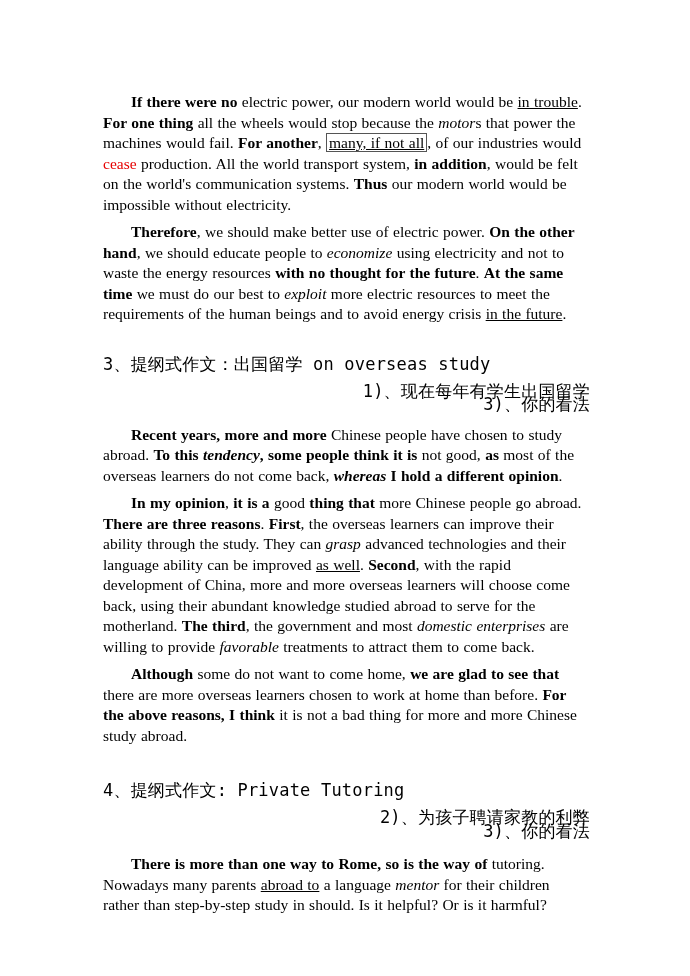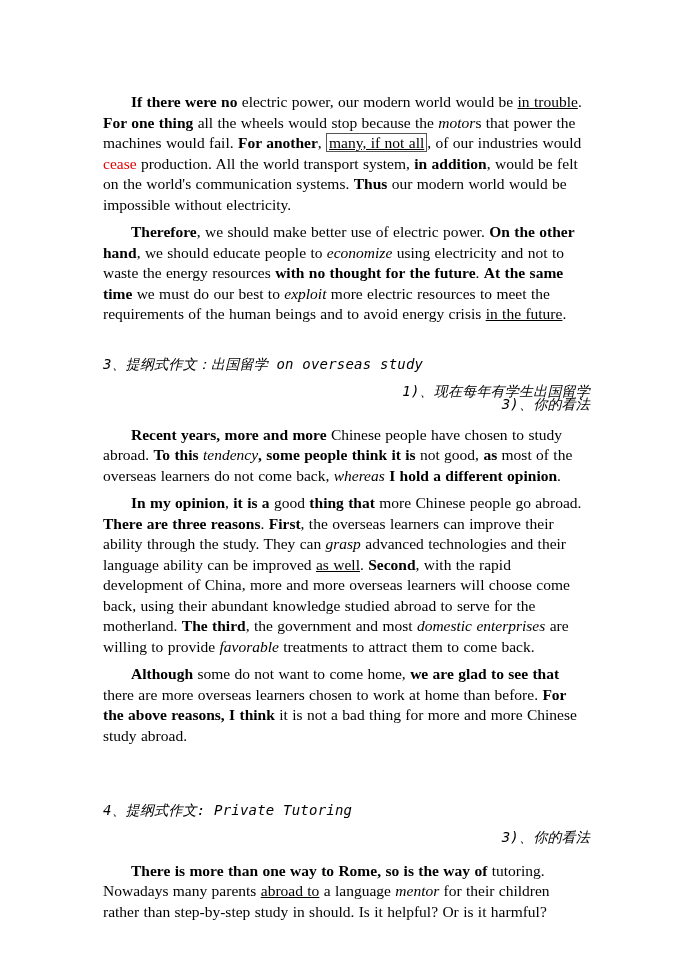--- a/index.html
+++ b/index.html
@@ -22,38 +22,37 @@
     margin: 0 0 7px 0;
     font-size: 15.5px;
     line-height: 20.5px;
     text-indent: 28px;
     text-align: left;
     word-spacing: 0.5px;
   }
   
   .run-b  { font-weight: bold; }
   .run-i  { font-style: italic; }
-  .run-bi { font-weight: normal; font-style: italic; }
+  .run-bi { font-weight: bold; font-style: italic; }
   .run-u  { text-decoration: underline; }
   .run-red { color: var(--red-text, #e60000); }
   .run-box {
     text-decoration: underline;
     border: 1px solid #555555;
     padding: 0 2px;
   }
   
   .outline {
     font-family: "DejaVu Sans Mono", monospace;
-    font-size: 14px;
+    font-size: 17px;
     line-height: 13.5px;
     margin: 33px 0 13px 0;
     letter-spacing: 0.2px;
-    font-style: italic;
   }
-  .outline.outline-4 { margin: 58px 0 16px 0; }
+  .outline.outline-4 { margin: 38px 0 16px 0; }
   .outline .outline-title { display: block; }
   .outline .outline-items { padding-left: 25px; text-align: right; }
   .outline .outline-item { display: block; }
 </style>
 </head>
 <body>
 
 <div class="page" style="background: rgb(255, 255, 255); color: rgb(0, 0, 0);">
   <div class="content">
 
@@ -71,20 +70,21 @@
 
     <p class="body-para"><span class="run-b">Recent years, more and more</span><span> Chinese people have chosen to study abroad. </span><span class="run-b">To this </span><span class="run-bi">tendency</span><span class="run-b">, some people think it is</span><span> not good, </span><span class="run-b">as</span><span> most of the overseas learners do not come back, </span><span class="run-bi">whereas</span><span class="run-b"> I hold a different opinion</span><span>.</span></p>
 
     <p class="body-para"><span class="run-b">In my opinion</span><span>, </span><span class="run-b">it is a</span><span> good </span><span class="run-b">thing that</span><span> more Chinese people go abroad. </span><span class="run-b">There are three reasons</span><span>. </span><span class="run-b">First</span><span>, the overseas learners can improve their ability through the study. They can </span><span class="run-i">grasp</span><span> advanced technologies and their language ability can be improved </span><span class="run-u">as well</span><span>. </span><span class="run-b">Second</span><span>, with the rapid development of China, more and more overseas learners will choose come back, using their abundant knowledge studied abroad to serve for the motherland. </span><span class="run-b">The third</span><span>, the government and most </span><span class="run-i">domestic enterprises</span><span> are willing to provide </span><span class="run-i">favorable</span><span> treatments to attract them to come back.</span></p>
 
     <p class="body-para"><span class="run-b">Although</span><span> some do not want to come home, </span><span class="run-b">we are glad to see that</span><span> there are more overseas learners chosen to work at home than before. </span><span class="run-b">For the above reasons, I think</span><span> it is not a bad thing for more and more Chinese study abroad.</span></p>
 
     <div class="outline outline-4">
       <span class="outline-title">4、提纲式作文: Private Tutoring</span>
       <span class="outline-items">
+        <span class="outline-item">2)、为孩子聘请家教的利弊</span>
         <span class="outline-item">3)、你的看法</span>
       </span>
     </div>
 
     <p class="body-para"><span class="run-b">There is more than one way to Rome, so is the way of</span><span> tutoring. Nowadays many parents </span><span class="run-u">abroad to</span><span> a language </span><span class="run-i">mentor</span><span> for their children rather than step-by-step study in should. Is it helpful? Or is it harmful?</span></p>
 
   </div>
 </div>
 
 </body></html>

